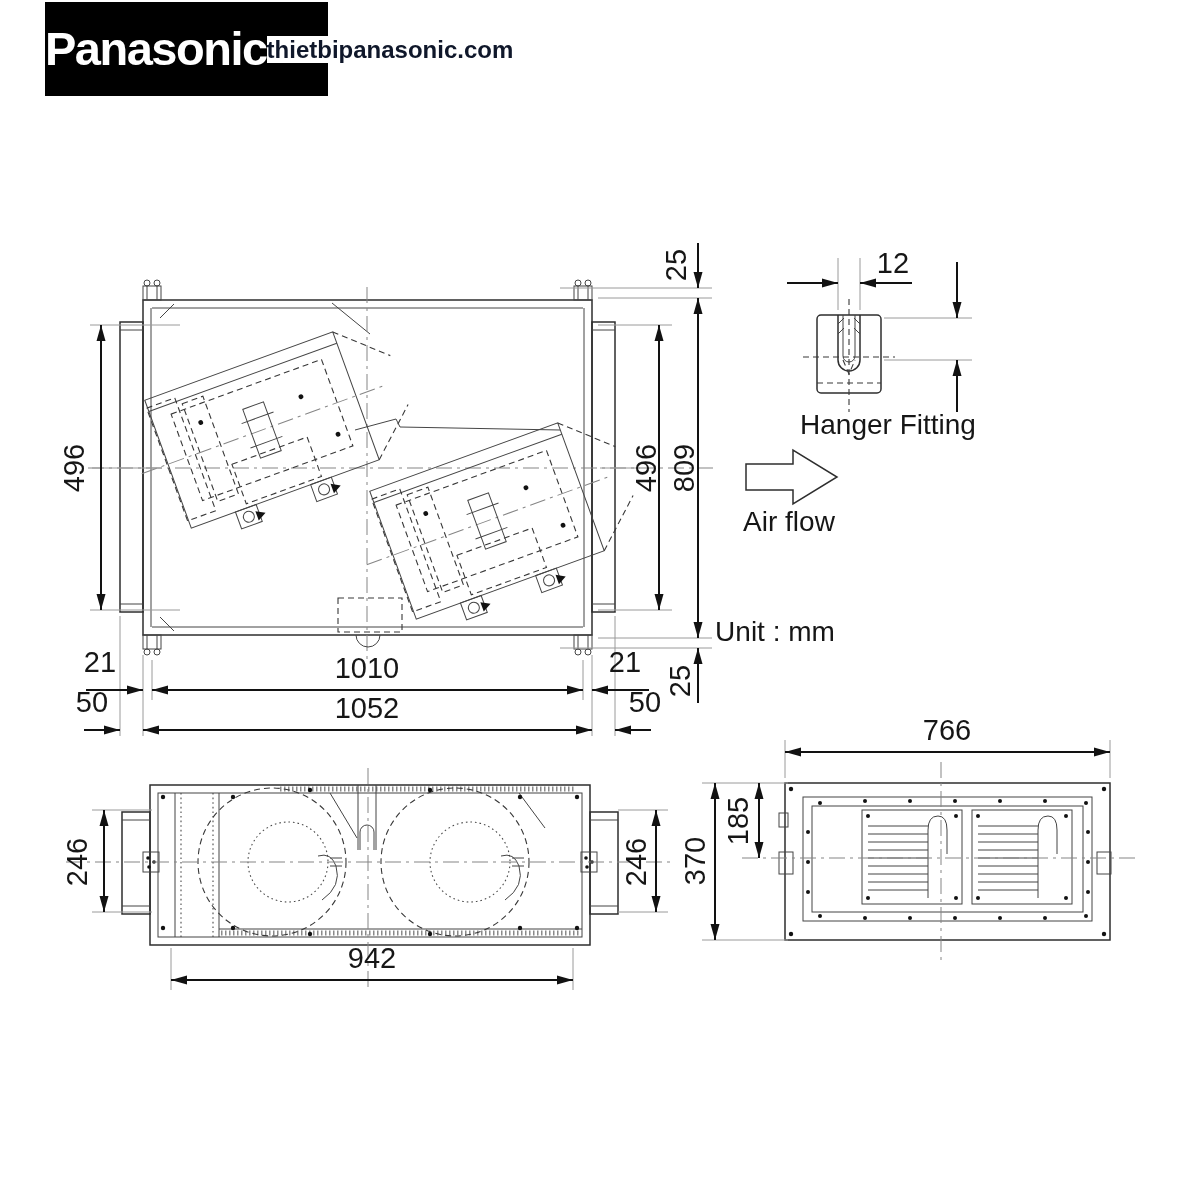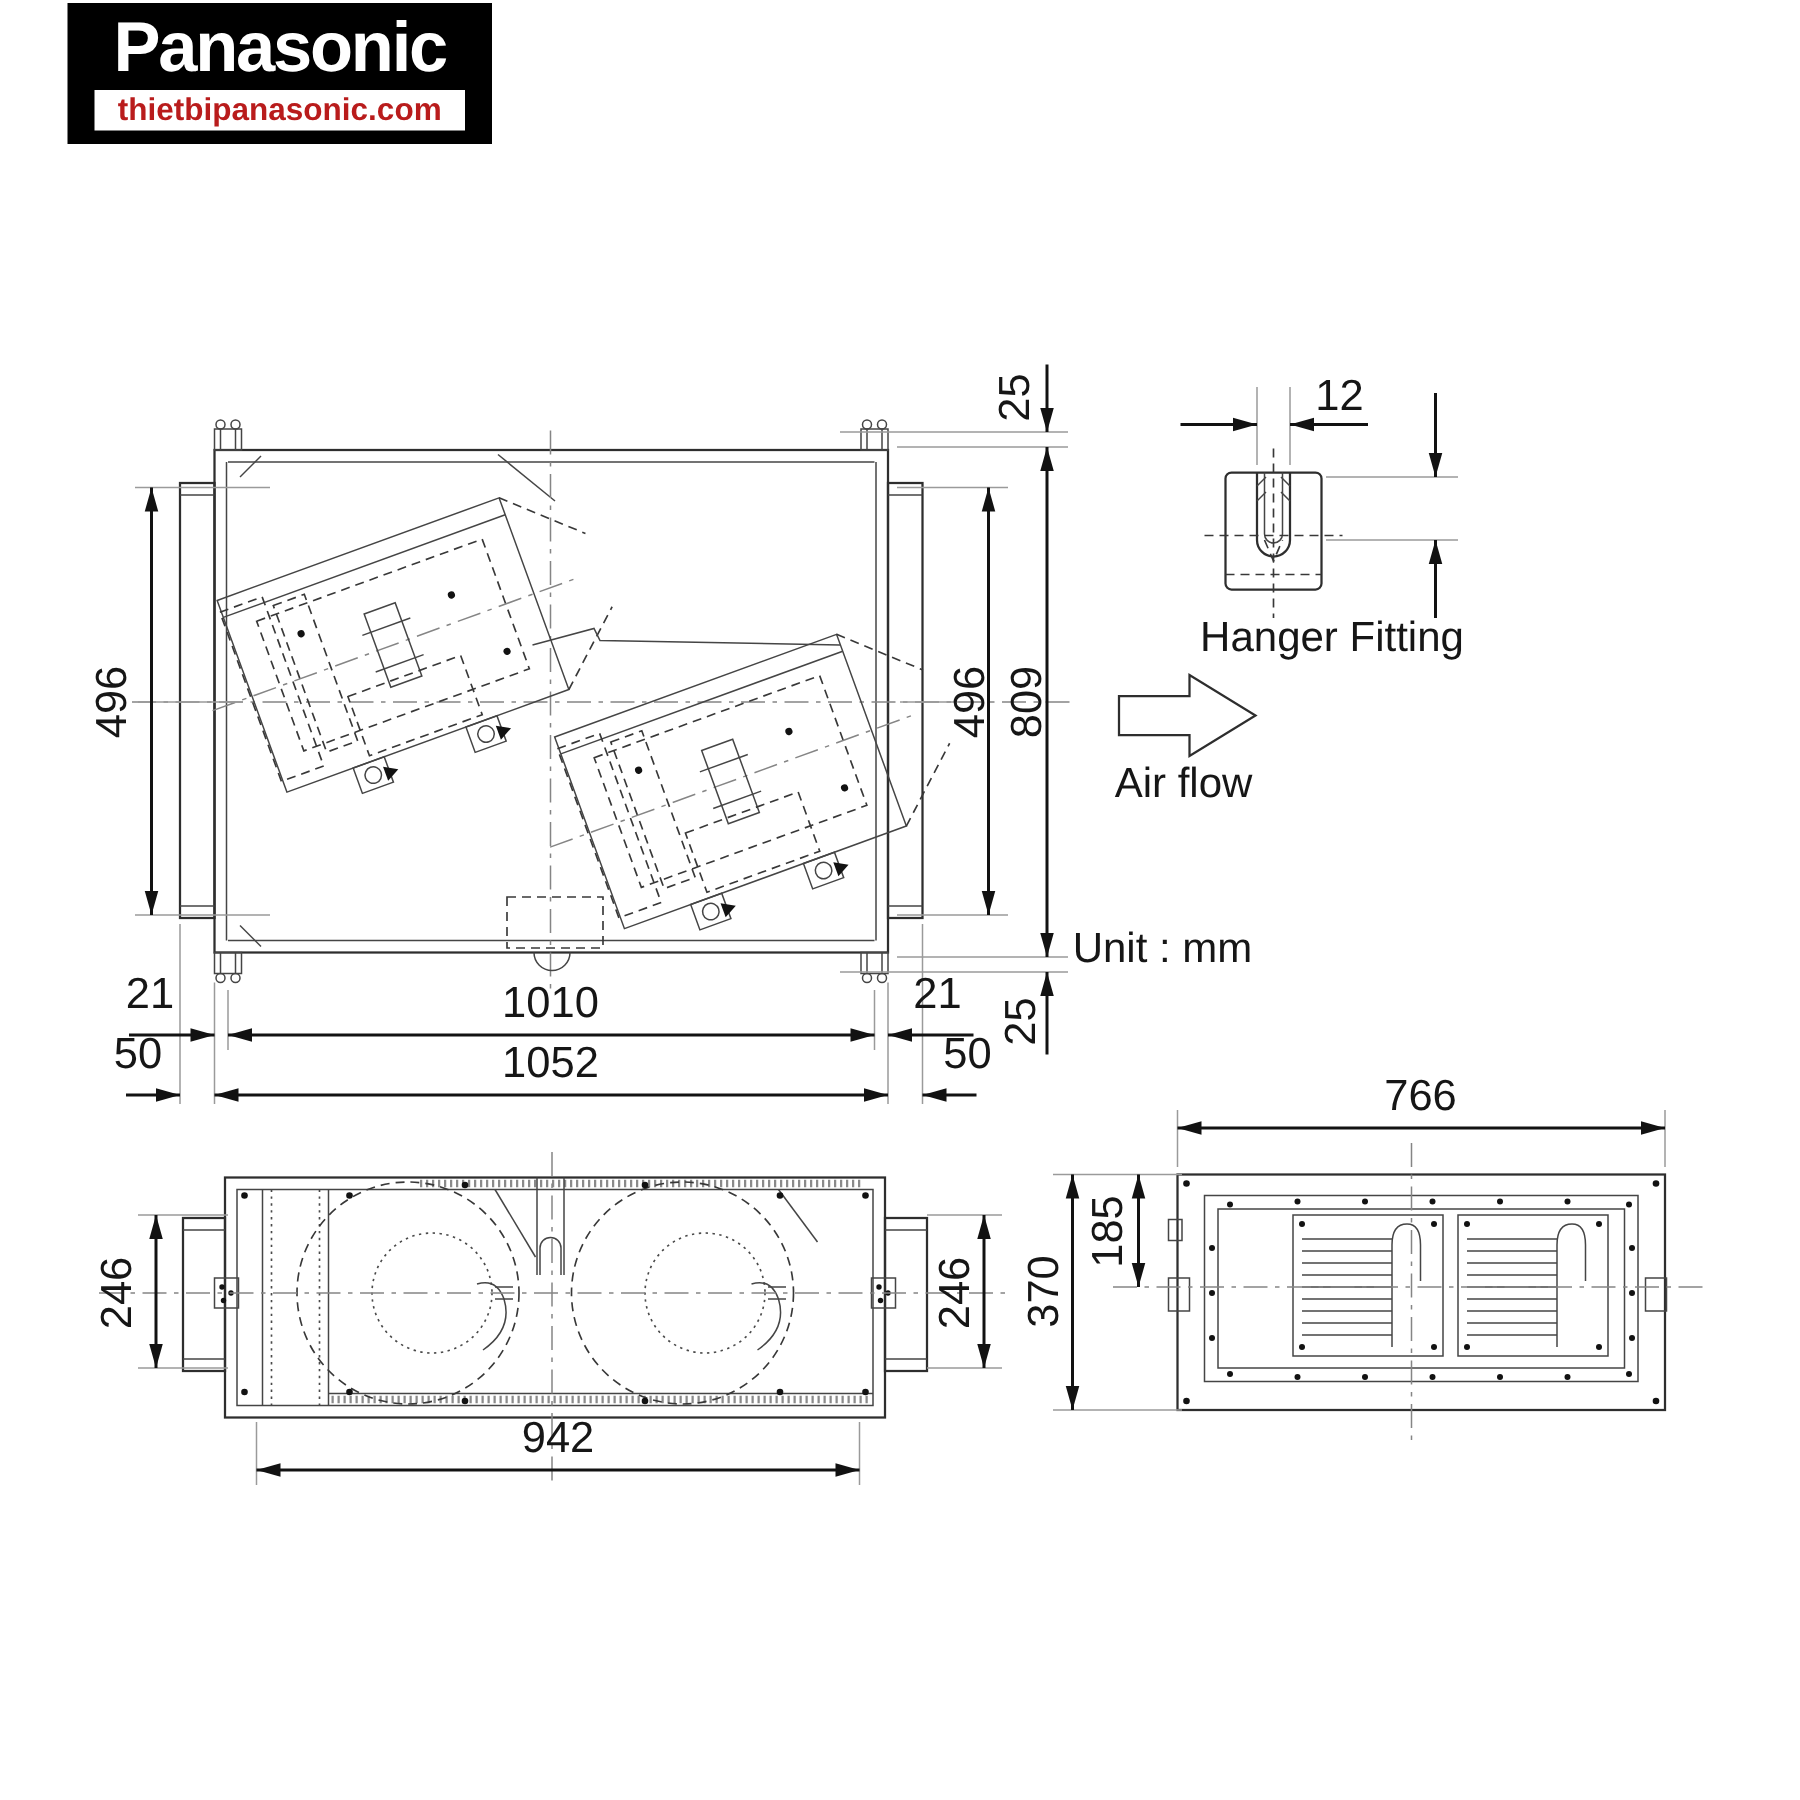--- a/index.html
+++ b/index.html
@@ -1,22 +1,22 @@
 <!DOCTYPE html>
 <html><head>
 <meta charset="utf-8">
 <style>
   html,body{margin:0;padding:0;background:#ffffff;}
   #canvas{position:relative;width:1200px;height:1200px;background:#ffffff;overflow:hidden;
           font-family:"Liberation Sans","DejaVu Sans",sans-serif;}
   
   .logo{position:absolute;left:45px;top:2px;width:283px;height:94px;background:#000;
-        display:flex;flex-direction:column;align-items:center;}
+        display:flex;flex-direction:row;align-items:center;}
   .logo-word{color:#fff;font-weight:bold;font-size:47px;letter-spacing:-1.5px;line-height:1.2;margin-top:1px;}
-  .logo-site{background:#fff;color:#b91c1c;font-weight:bold;font-size:21px;width:247px;height:27px;
+  .logo-site{background:#fff;color:#0f172a;font-weight:bold;font-size:24px;width:247px;height:27px;
              margin-top:1px;display:flex;align-items:center;justify-content:center;letter-spacing:0px;}
   
   svg{position:absolute;left:0;top:0;}
   .ln    {stroke:#2e2e2e;stroke-width:1.5;fill:none;}
   .thin  {stroke:#454545;stroke-width:1;fill:none;}
   .dash  {stroke:#383838;stroke-width:1.1;fill:none;stroke-dasharray:6 4;}
   .dot   {stroke:#4a4a4a;stroke-width:1.1;fill:none;stroke-dasharray:1.6 3;}
   .cl    {stroke:#858585;stroke-width:1;fill:none;stroke-dasharray:16 5 3 5;}
   .ext   {stroke:#9a9a9a;stroke-width:1;fill:none;}
   .dim   {stroke:#121212;stroke-width:2;fill:none;}

